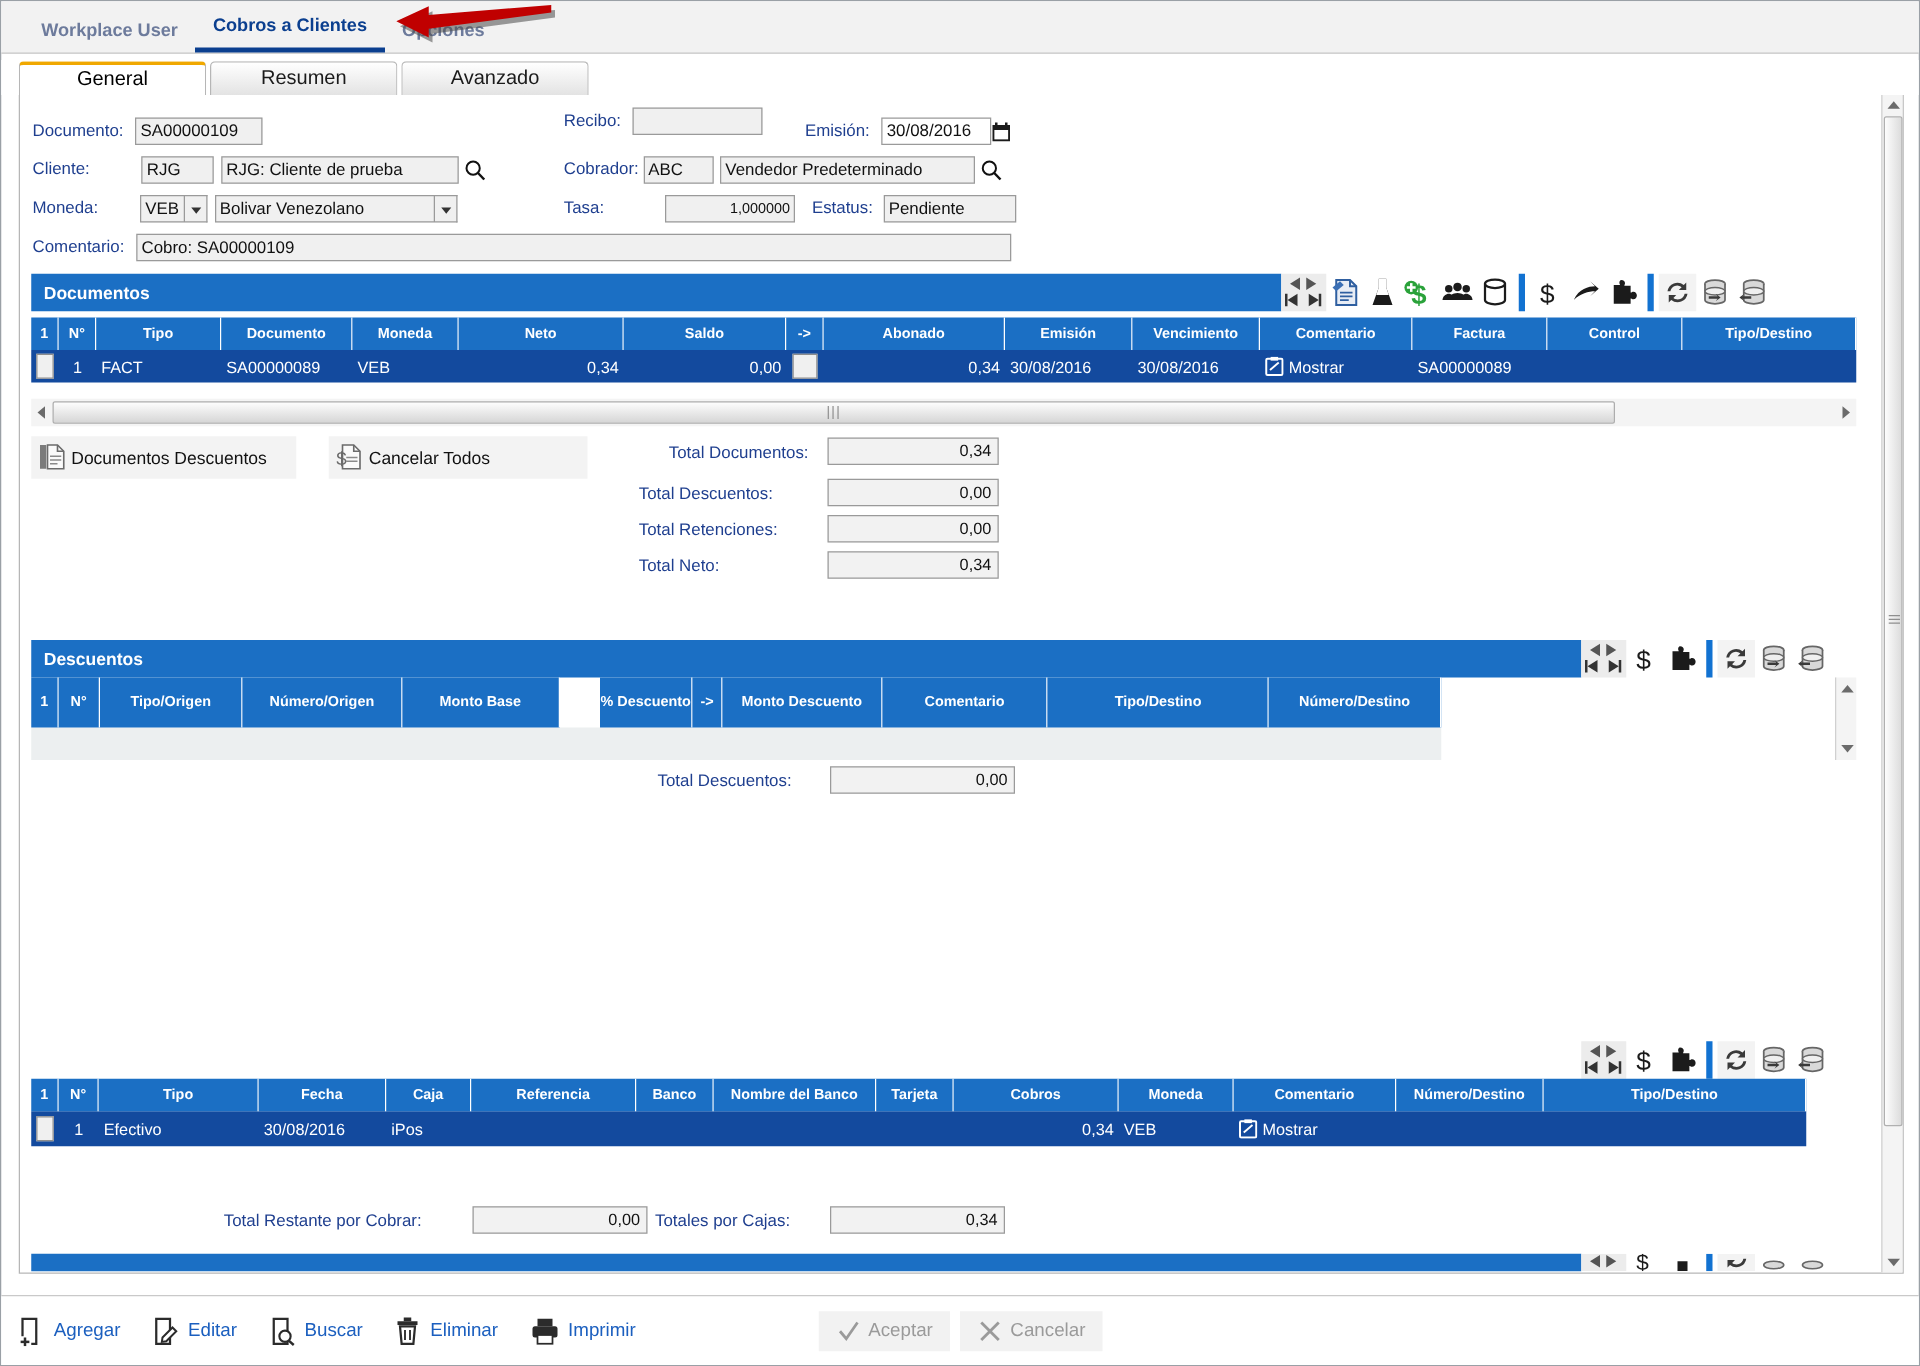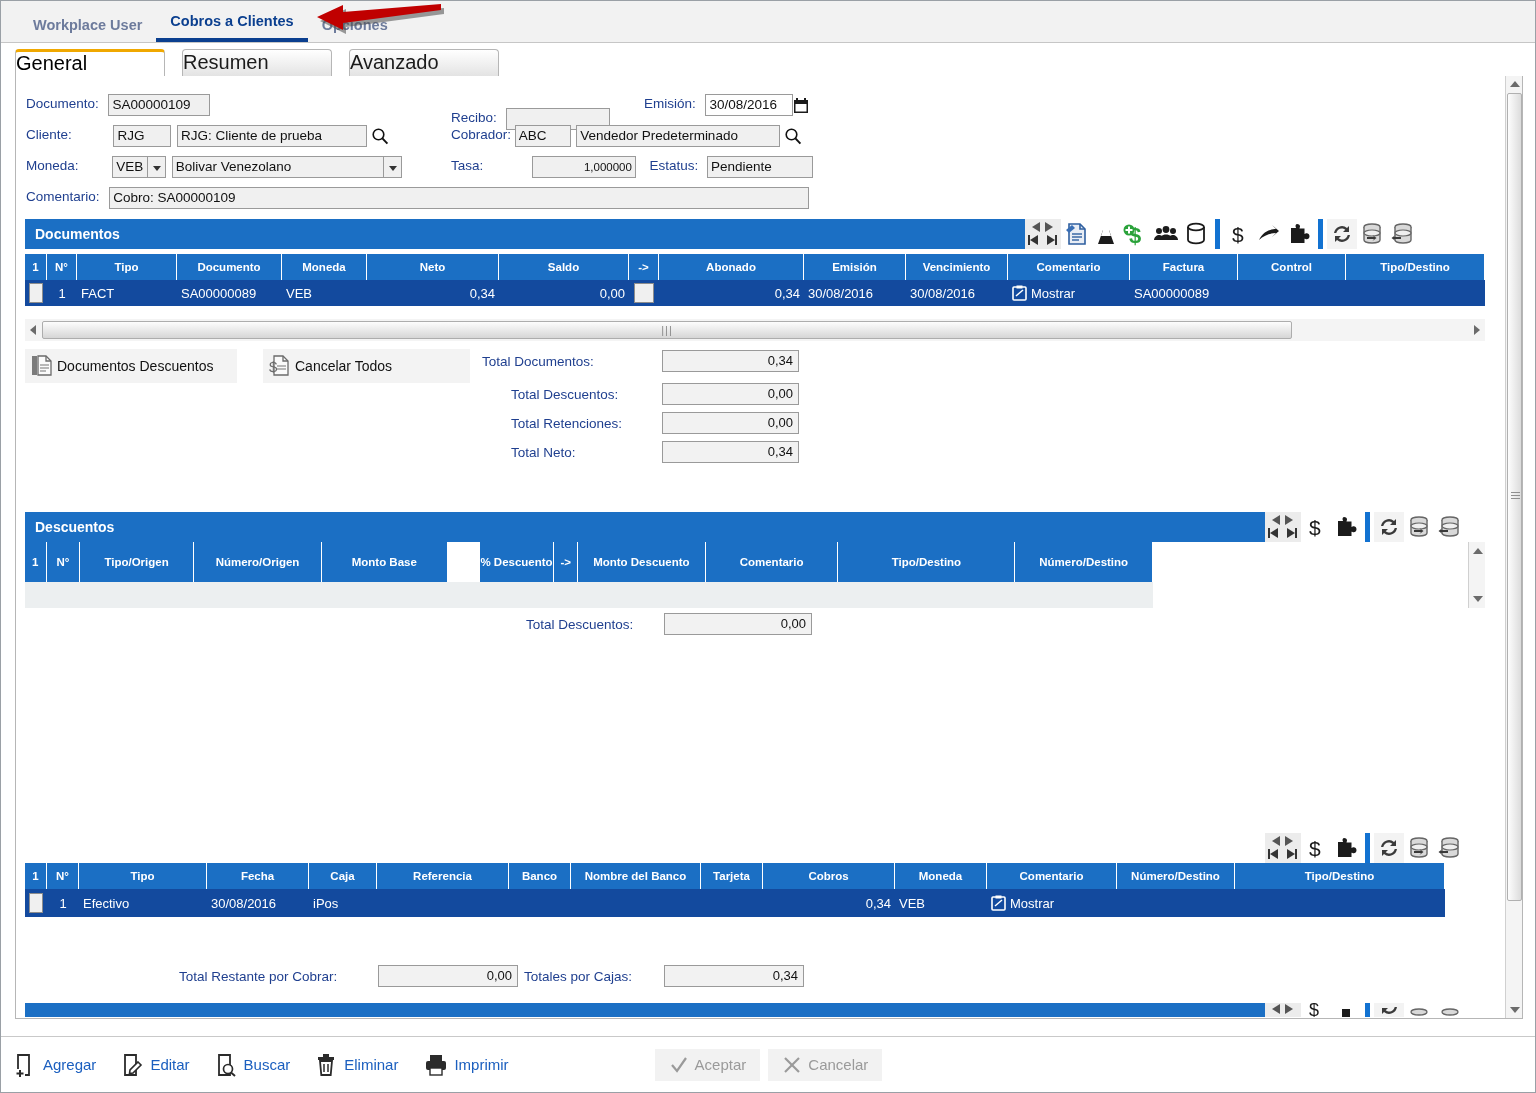--- a/index.html
+++ b/index.html
@@ -29,25 +29,25 @@
 
   
   .annot-arrow{ position:absolute; left:316px; top:3px; width:128px; height:36px; pointer-events:none; }
 
   
   .subtabs{
     height:28px; background:#fff; display:flex; align-items:flex-end;
     padding-left:14px; margin-top:5px; position:relative; z-index:2;
   }
   .subtab{
-    height:27px; min-width:150px; text-align:left; line-height:25px;
-    font-size:20px; color:#1b1b1b;
+    height:27px; min-width:150px; text-align:center; line-height:25px;
+    font-size:16px; color:#1b1b1b;
     background:linear-gradient(#ffffff,#e3e3e3);
     border:1px solid #b6b6b6; border-bottom:none;
-    border-radius:4px 4px 0 0; margin-right:17px; cursor:pointer;
+    border-radius:4px 4px 0 0; margin-right:3px; cursor:pointer;
   }
   .subtab.active{
     background:#ffffff; border-top:3px solid #f0a800; color:#000; line-height:23px;
   }
   .tabpane{
     position:absolute; left:14px; top:74px; width:1508px; height:944px;
     background:#fff; border:1px solid #b6b6b6;
   }
 
   
@@ -154,21 +154,21 @@
   </div>
 
   <div class="tabpane">
 
     <div class="form">
 
       <div class="row" style="left:0px; top:10px;">
         <span class="lbl">Documento:</span>
         <span class="fld" style="width:102px; margin-left:6px;">SA00000109</span>
       </div>
-      <div class="row" style="left:425px; top:24px;">
+      <div class="row" style="left:425px; top:2px;">
         <span class="lbl">Recibo:</span>
         <span class="fld" style="width:104px; margin-left:6px;"></span>
       </div>
       <div class="row" style="left:618px; top:10px;">
         <span class="lbl">Emisión:</span>
         <span class="fld" style="width:88px; margin-left:6px; background:#fff;">30/08/2016</span><svg class="caldot" viewBox="0 0 16 17">
             <rect x="1" y="3" width="14" height="13" fill="#1b1b1b"></rect>
             <rect x="2.5" y="7" width="11" height="7.5" fill="#fff"></rect>
             <rect x="3" y="1" width="2" height="3" fill="#1b1b1b"></rect>
             <rect x="11" y="1" width="2" height="3" fill="#1b1b1b"></rect>
@@ -190,21 +190,21 @@
         <span class="fld" style="width:204px; margin-left:2px;">Vendedor Predeterminado</span>
         <svg class="mag" viewBox="0 0 18 18">
             <circle cx="7.5" cy="7.5" r="5.3" fill="none" stroke="#111" stroke-width="1.6"></circle>
             <line x1="11.4" y1="11.4" x2="16.4" y2="16.6" stroke="#111" stroke-width="2"></line>
           </svg>
       </div>
 
       <div class="row" style="left:0px; top:72px;">
         <span class="lbl">Moneda:</span>
         <span class="fld" style="width:36px; margin-left:30px;">VEB</span><span class="combo-btn"></span>
-        <span class="fld" style="width:212px; margin-left:2px;">Bolivar Venezolano</span><span class="combo-btn"></span>
+        <span class="fld" style="width:176px; margin-left:2px;">Bolivar Venezolano</span><span class="combo-btn"></span>
       </div>
       <div class="row" style="left:425px; top:72px;">
         <span class="lbl">Tasa:</span>
         <span class="fld num" style="width:104px; margin-left:45px; font-size:11.5px;">1,000000</span>
         <span class="lbl" style="margin-left:10px;">Estatus:</span>
         <span class="fld" style="width:106px; margin-left:5px;">Pendiente</span>
       </div>
 
       <div class="row" style="left:0px; top:103px;">
         <span class="lbl">Comentario:</span>
@@ -381,21 +381,21 @@
       <svg width="22" height="24" viewBox="0 0 22 24">
           <path d="M5 2h9l5 5v14H5z" fill="#fafafa" stroke="#6b6b6b" stroke-width="1.3"></path>
           <path d="M14 2v5h5" fill="none" stroke="#6b6b6b" stroke-width="1.3"></path>
           <line x1="8" y1="12" x2="17" y2="12" stroke="#8a8a8a" stroke-width="1.2"></line>
           <line x1="8" y1="15" x2="17" y2="15" stroke="#8a8a8a" stroke-width="1.2"></line>
           <text x="0" y="18" font-size="15" font-family="'Liberation Sans',sans-serif" fill="#6b6b6b">$</text>
         </svg>
       <span>Cancelar Todos</span>
     </div>
 
-    <div class="tot-lbl" style="left:466px; top:278px;text-align:right;">Total Documentos:</div>
+    <div class="tot-lbl" style="left:519px; top:278px;text-align:right;">Total Documentos:</div>
     <div class="tot-fld" style="left:646px; top:274px; width:137px;">0,34</div>
 
     <div class="tot-lbl" style="left:495px; top:311px;">Total Descuentos:</div>
     <div class="tot-fld" style="left:646px; top:307px; width:137px;">0,00</div>
 
     <div class="tot-lbl" style="left:495px; top:340px;">Total Retenciones:</div>
     <div class="tot-fld" style="left:646px; top:336px; width:137px;">0,00</div>
 
     <div class="tot-lbl" style="left:495px; top:369px;">Total Neto:</div>
     <div class="tot-fld" style="left:646px; top:365px; width:137px;">0,34</div>

